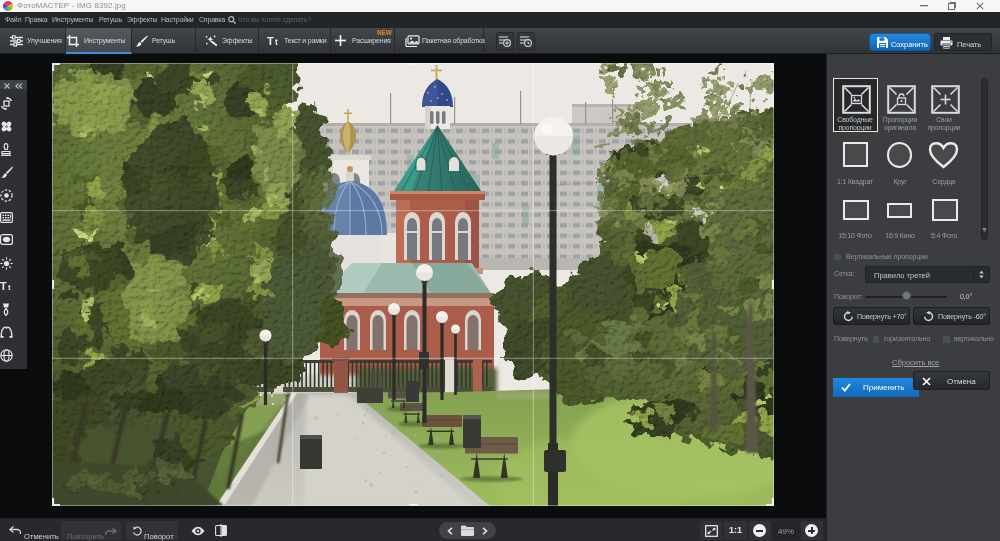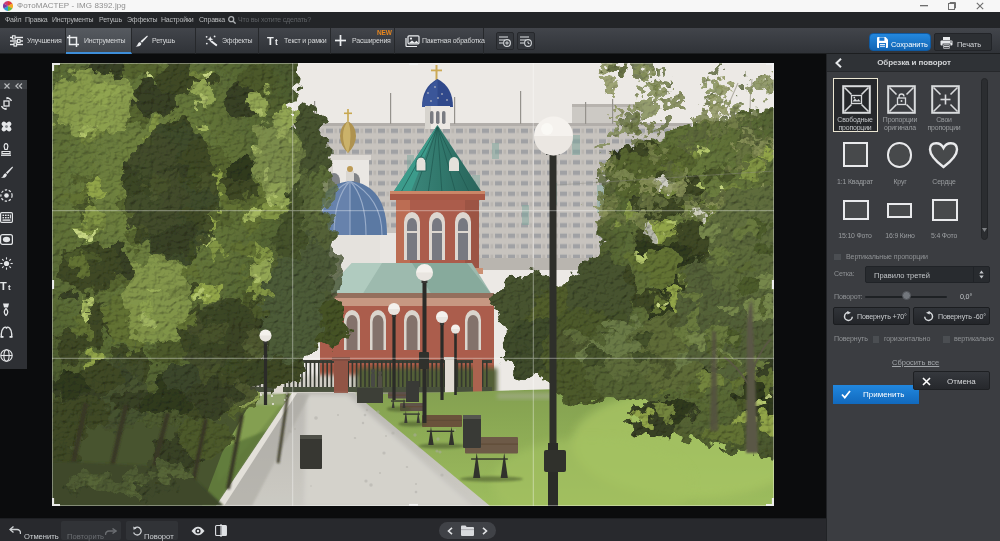--- a/index.html
+++ b/index.html
@@ -1171,25 +1171,20 @@
       <svg width="13" height="13" viewBox="0 0 13 13">
         <g fill="none" stroke="#e4e6e8" stroke-width="1.1">
           <circle cx="6.5" cy="6.5" r="5.7"></circle>
           <ellipse cx="6.5" cy="6.5" rx="2.6" ry="5.7"></ellipse>
           <line x1="0.8" y1="6.5" x2="12.2" y2="6.5"></line>
         </g>
       </svg>
     </div>
 </div>
 <div id="panel" class="abs">
-<div id="phead">Обрезка и поворот
-<svg class="abs" style="left:8px;top:4px" width="7" height="10" viewBox="0 0 7 10">
-        <path d="M6 0.8 L1.5 5 L6 9.2" fill="none" stroke="#e8eaec" stroke-width="2"></path>
-      </svg>
-</div>
 <div class="abs" style="left:6px;top:23.5px;width:44.5px;height:54px;background:#26282b;border:1px solid #ece7d3"></div>
 <div class="abs" style="left:14.5px;top:31px;width:29px;height:29px">
       <svg width="29" height="29" viewBox="0 0 29 29">
         <rect x="1.2" y="1.2" width="26.6" height="26.6" fill="none" stroke="#d9dbdd" stroke-width="2"></rect>
         <g stroke="#d9dbdd" stroke-width="1.6">
           <line x1="2.5" y1="2.5" x2="9.5" y2="9.5"></line>
           <line x1="26.5" y1="2.5" x2="19.5" y2="9.5"></line>
           <line x1="2.5" y1="26.5" x2="9.5" y2="19.5"></line>
           <line x1="26.5" y1="26.5" x2="19.5" y2="19.5"></line>
         </g>
@@ -1281,21 +1276,21 @@
         </svg>
       </div>
 <div class="abs" style="left:24px;top:5px">Повернуть -60°</div>
     </div>
 <div class="pnl-txt" style="left:7px;top:281px">Повернуть</div>
 <div class="abs" style="left:44.5px;top:281px;width:8.5px;height:8.5px;background:#4b4e52;border:1px solid #3a3d41;border-radius:1px"></div>
 <div class="pnl-txt" style="left:57px;top:281px">горизонтально</div>
 <div class="abs" style="left:115px;top:281px;width:8.5px;height:8.5px;background:#4b4e52;border:1px solid #3a3d41;border-radius:1px"></div>
 <div class="pnl-txt" style="left:127px;top:281px">вертикально</div>
 <div class="abs" style="left:65px;top:304px;font-size:7.5px;color:#a0a4a8;text-decoration:underline">Сбросить все</div>
-<div class="abs" style="left:6px;top:331px;width:86px;height:18.5px;background:linear-gradient(#2187de,#1169bd);border-radius:0">
+<div class="abs" style="left:6px;top:324px;width:86px;height:18.5px;background:linear-gradient(#2187de,#1169bd);border-radius:0">
 <svg class="abs" style="left:8px;top:5px" width="10" height="9" viewBox="0 0 10 9">
         <path d="M1 4.5 L3.8 7.5 L9 1" fill="none" stroke="#fff" stroke-width="1.8"></path>
       </svg>
 <div class="abs" style="left:30px;top:5px;font-size:8px;color:#fff">Применить</div>
     </div>
 <div class="abs" style="left:86px;top:317px;width:77px;height:18.5px;background:linear-gradient(#35383d,#26282c);border:1px solid #1e2023;border-radius:2px">
 <svg class="abs" style="left:8px;top:4.5px" width="9" height="9" viewBox="0 0 9 9">
         <path d="M1 1 L8 8 M8 1 L1 8" stroke="#fff" stroke-width="1.6"></path>
       </svg>
 <div class="abs" style="left:33px;top:4.5px;font-size:8px;color:#d6d8da">Отмена</div>
@@ -1342,12 +1337,34 @@
 <div class="abs" style="left:22px;top:3px">
         <svg width="13" height="11" viewBox="0 0 13 11">
           <path d="M0 1.5 a1 1 0 0 1 1-1 h3.5 l1.2 1.5 H12 a1 1 0 0 1 1 1 V10 a1 1 0 0 1 -1 1 H1 a1 1 0 0 1 -1-1 Z" fill="#d9dbde"></path>
 <rect x="0" y="4.2" width="13" height="0.9" fill="#a7a9ac"></rect>
         </svg>
       </div>
 <svg class="abs" style="left:43px;top:4.5px" width="6" height="8" viewBox="0 0 6 8">
         <path d="M1 0.8 L4.5 4 L1 7.2" fill="none" stroke="#e2e4e6" stroke-width="1.6"></path>
       </svg>
 </div>
+<div class="abs" style="left:700px;top:2px;width:123px;height:19px">
+<div class="abs" style="left:0;top:0;width:22px;height:19px;background:#303236;border-radius:2px"></div>
+<div class="abs" style="left:5px;top:3.5px">
+        <svg width="13" height="12" viewBox="0 0 13 12">
+          <rect x="0.7" y="0.7" width="11.6" height="10.6" fill="none" stroke="#e4e6e9" stroke-width="1.3"></rect>
+<path d="M3 9 L6 6 M7.5 5.5 L10 3" stroke="#e4e6e9" stroke-width="1.2"></path>
+<path d="M2.6 6.3 v2.6 h2.6 Z" fill="#e4e6e9"></path>
+          <path d="M10.4 5.7 v-2.6 h-2.6 Z" fill="#e4e6e9"></path>
+        </svg>
+      </div>
+<div class="abs" style="left:24px;top:0;width:23px;height:19px;background:#303236;border-radius:2px"></div>
+<div class="abs" style="left:29px;top:4px;font-size:9px;font-weight:bold;color:#e8eaec">1:1</div>
+<div class="abs" style="left:49px;top:0;width:22px;height:19px;background:#303236;border-radius:2px"></div>
+<div class="abs" style="left:53px;top:3px;width:13px;height:13px;background:#f0f1f3;border-radius:50%"></div>
+<div class="abs" style="left:56px;top:8.5px;width:7px;height:2px;background:#2c2e32"></div>
+<div class="abs" style="left:73px;top:0;width:26px;height:19px;background:#232528;border-radius:2px"></div>
+<div class="abs" style="left:78px;top:6px;font-size:8px;color:#9b9ea2">49%</div>
+<div class="abs" style="left:101px;top:0;width:22px;height:19px;background:#303236;border-radius:2px"></div>
+<div class="abs" style="left:105px;top:3px;width:13px;height:13px;background:#f0f1f3;border-radius:50%"></div>
+<div class="abs" style="left:108px;top:8.5px;width:7px;height:2px;background:#2c2e32"></div>
+<div class="abs" style="left:110.5px;top:6px;width:2px;height:7px;background:#2c2e32"></div>
+</div>
 </div>
 </body></html>

